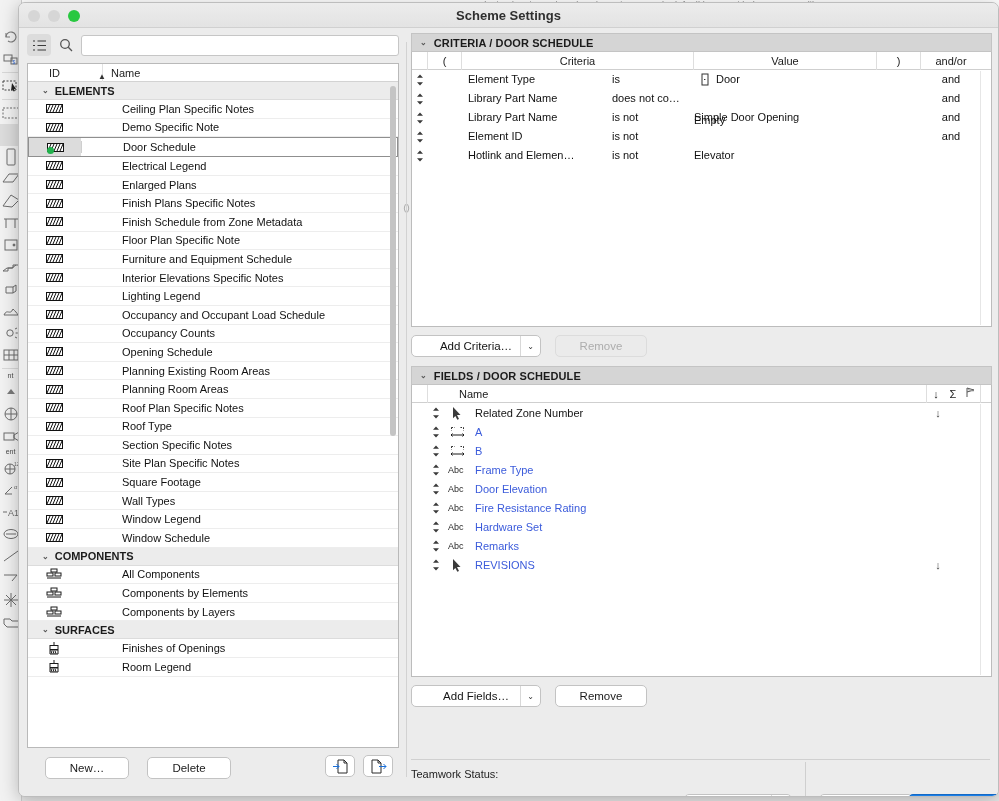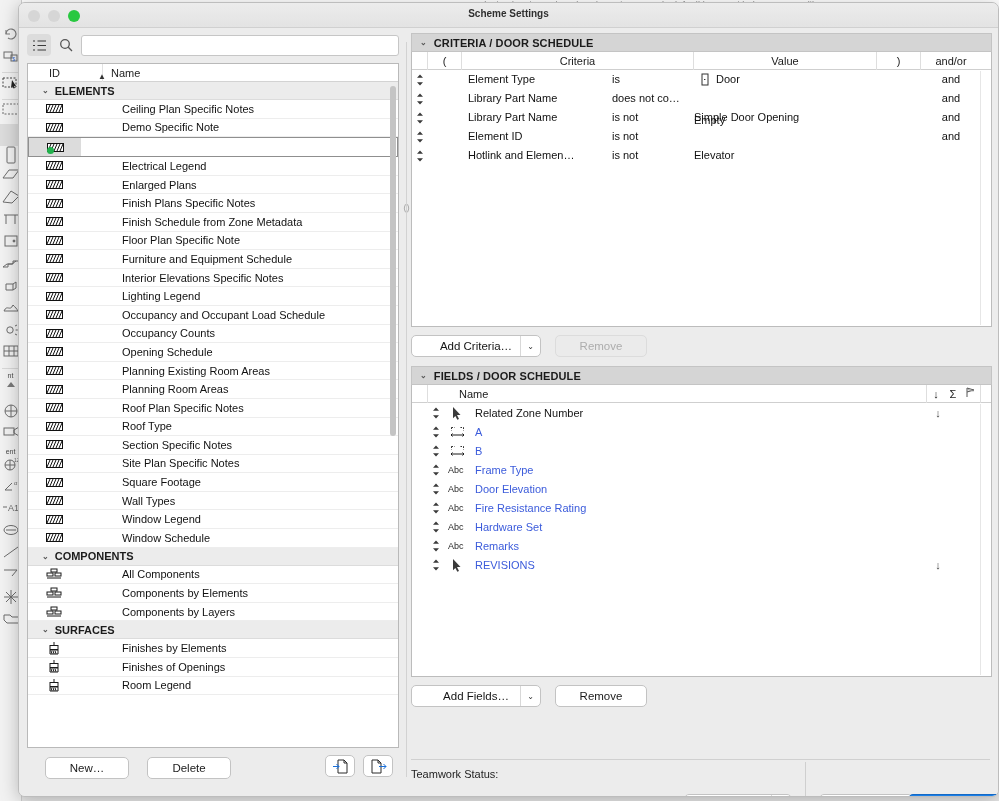--- a/index.html
+++ b/index.html
@@ -17,21 +17,21 @@
     position: absolute; top: 0px; left: 430px; width: 560px; height: 9px;
     font-size: 9px; color: #8e8e8e; white-space: nowrap; overflow: hidden;
     letter-spacing: .2px;
   }
   .bg-left-toolbar {
     position: absolute; top: 0; left: 0; width: 22px; height: 801px;
     background: #f2f2f2; border-right: 1px solid #cfcfcf;
   }
   .tool-ico {
     position: relative; width: 22px; height: 22px;
-    display: flex; align-items: flex-start; justify-content: center;
+    display: flex; align-items: center; justify-content: center;
     color: #1d4ed8;
   }
   .tool-ico svg { display:block; }
   .tool-sep { height: 1px; background: #d8d8d8; margin: 2px 2px; }
   .tool-lbl { font-size: 7px; color: #4a4a4a; text-align: center; line-height: 10px; }
   .tool-hi { background: #dcdcdc; }
 
   .bg-bottom {
     position:absolute; left:22px; bottom:0; width: 977px; height: 30px;
     background:#e8e8e8; border-top:1px solid #c9c9c9;
@@ -57,21 +57,21 @@
     background: linear-gradient(#ececec,#e3e3e3);
     border-bottom: 1px solid #d0d0d0;
   }
   .traffic { position:absolute; top:7px; left:9px; display:flex; gap:8px; }
   .dot { width:12px; height:12px; border-radius:50%; }
   .dot.red { background:#d6d6d6; }
   .dot.yellow { background:#d6d6d6; }
   .dot.green { background:#28c840; }
   .title-text {
     position:absolute; left:0; right:0; top:5px;
-    text-align:center; font-size:10px; font-weight:700; color:#2f2f2f;
+    text-align:center; font-size:13px; font-weight:700; color:#2f2f2f;
   }
 
   .body { position:relative; width:100%; height:770px; background:#ececec; }
 
   
   .left-panel {
     position:absolute; left:8px; top:5px; width:372px; height:756px;
   }
   .search-row { display:flex; align-items:center; height:24px; gap:6px; }
   .listmode-btn {
@@ -456,20 +456,21 @@
                 <div class="item-name">Demo Specific Note</div>
               </div>
               <div class="item-row selected">
                 <div class="item-ico">
                   <svg xmlns="http://www.w3.org/2000/svg" width="17" height="9" viewBox="0 0 17 9">
                     <rect x="0.5" y="0.5" width="16" height="8" fill="#fff" stroke="#111"></rect>
                     <path d="M1 8L4 1M4 8L7 1M7 8L10 1M10 8L13 1M13 8L16 1" stroke="#111" stroke-width="1"></path>
                   </svg>
                   <span class="sel-dot"></span>
                 </div>
+                <div class="item-name">Door Schedule</div>
               </div>
               <div class="item-row">
                 <div class="item-ico">
                   <svg xmlns="http://www.w3.org/2000/svg" width="17" height="9" viewBox="0 0 17 9">
                     <rect x="0.5" y="0.5" width="16" height="8" fill="#fff" stroke="#111"></rect>
                     <path d="M1 8L4 1M4 8L7 1M7 8L10 1M10 8L13 1M13 8L16 1" stroke="#111" stroke-width="1"></path>
                   </svg>
                 </div>
                 <div class="item-name">Electrical Legend</div>
               </div>
@@ -692,33 +693,20 @@
                       <rect x="9" y="5" width="6" height="3"></rect>
                       <path d="M1 10h14"></path>
                     </g>
                   </svg>
                 </div>
                 <div class="item-name">Components by Layers</div>
               </div>
               <div class="grp-row">
                 <span class="grp-tri">⌄</span>
                 <span>SURFACES</span>
-              </div>
-              <div class="item-row">
-                <div class="item-ico">
-                  <svg xmlns="http://www.w3.org/2000/svg" width="14" height="15" viewBox="0 0 14 15">
-                    <g fill="none" stroke="#1b1b1b" stroke-width="1">
-                      <path d="M7 1v3"></path>
-                      <rect x="3" y="4.5" width="8" height="4"></rect>
-                      <path d="M3 9h8v4H3z"></path>
-                      <path d="M4 9.8l1 3M6 9.8l1 3M8 9.8l1 3"></path>
-                    </g>
-                  </svg>
-                </div>
-                <div class="item-name">Finishes by Elements</div>
               </div>
               <div class="item-row">
                 <div class="item-ico">
                   <svg xmlns="http://www.w3.org/2000/svg" width="14" height="15" viewBox="0 0 14 15">
                     <g fill="none" stroke="#1b1b1b" stroke-width="1">
                       <path d="M7 1v3"></path>
                       <rect x="3" y="4.5" width="8" height="4"></rect>
                       <path d="M3 9h8v4H3z"></path>
                       <path d="M4 9.8l1 3M6 9.8l1 3M8 9.8l1 3"></path>
                     </g>

